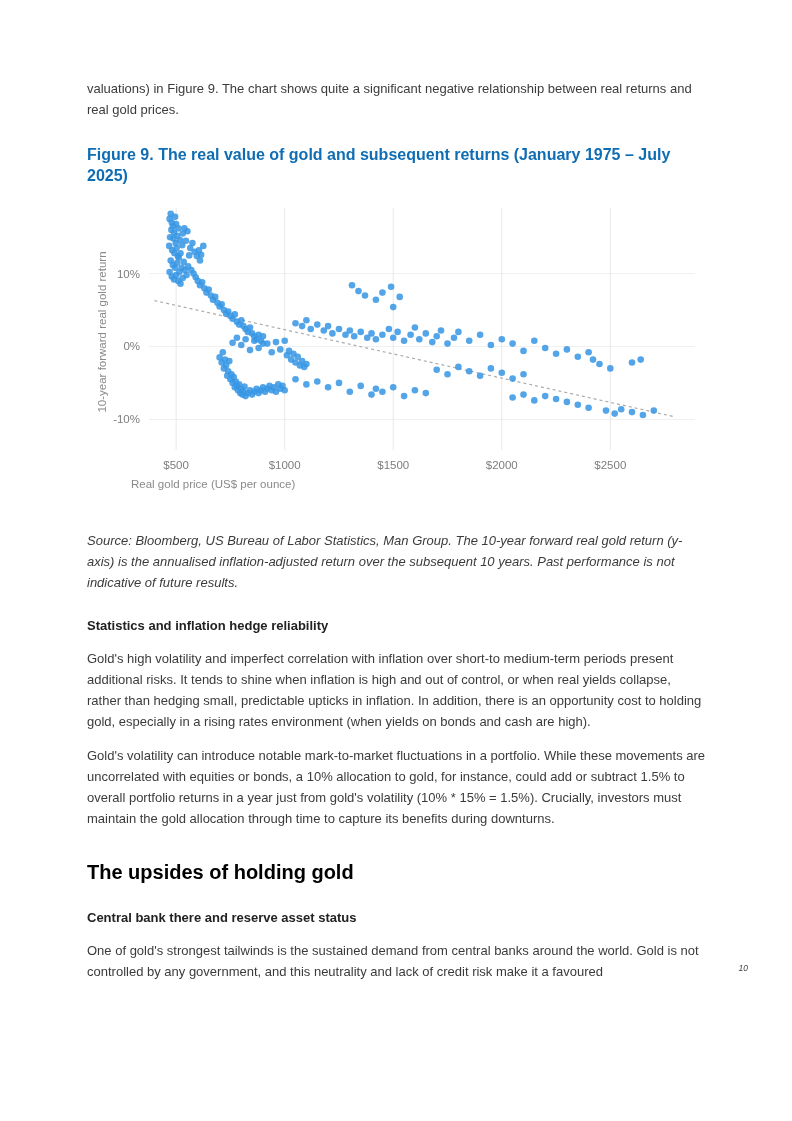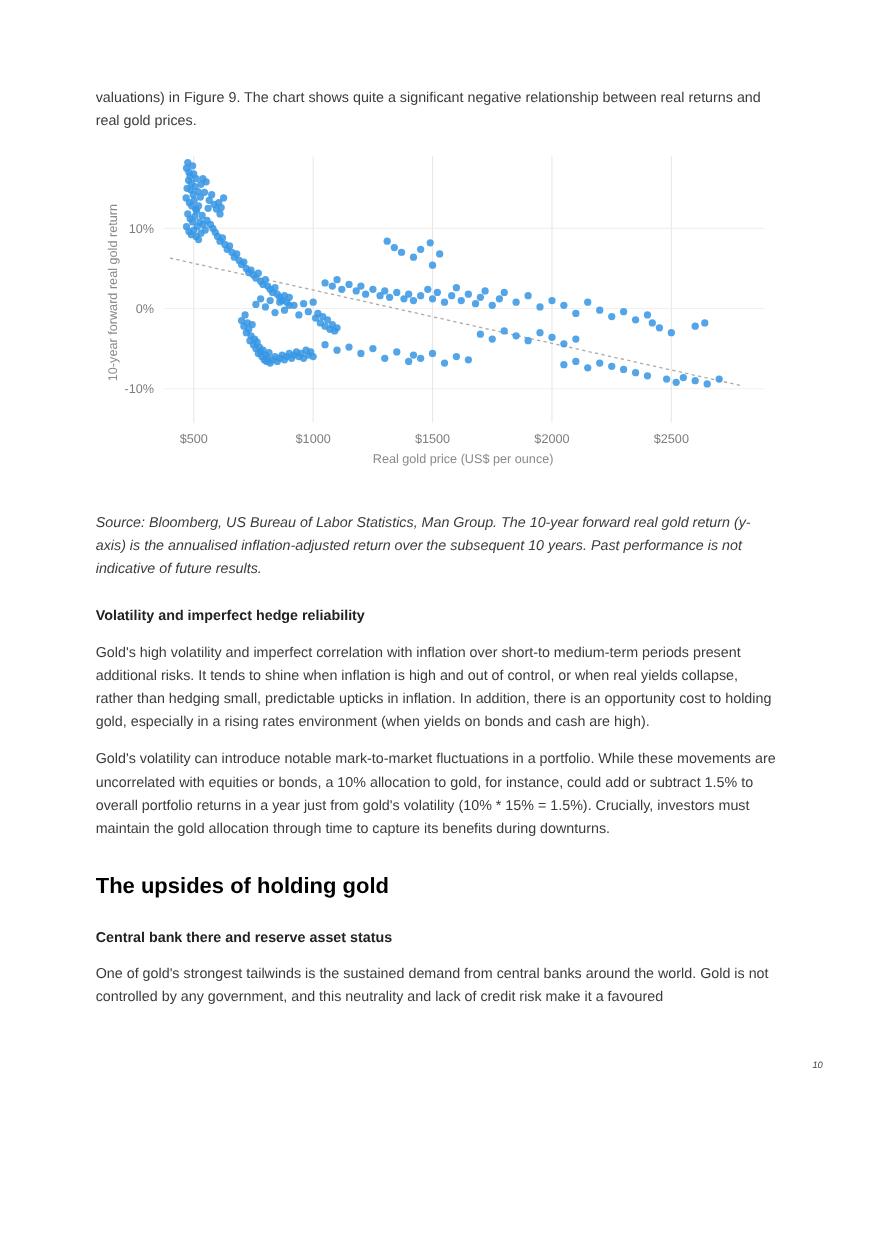--- a/index.html
+++ b/index.html
@@ -11,37 +11,38 @@
   }
   .content { padding: 78px 86px 0 87px; }
   .body-text { font-size: 13px; line-height: 21px; color: #3b3b3b; }
   .figure-title {
     color: #0f6db4; font-size: 16px; font-weight: 700; line-height: 21px;
     margin-top: 24px;
   }
   .chart-wrap { margin-top: 16px; margin-left: 4px; position: relative; }
   .chart-wrap svg { display: block; font-family: "Liberation Sans", "DejaVu Sans", sans-serif; }
   .x-axis-label {
-    width: 620px; padding-left: 40px; text-align: center;
+    width: 620px; padding-left: 40px; 
     font-size: 11.5px; color: #8a8a8a; margin-top: 6px;
   }
   .source-note { font-style: italic; font-size: 13px; line-height: 21px; margin-top: 40px; }
   .subhead { font-weight: 700; font-size: 13px; line-height: 18px; margin-top: 24px; color: #222222; }
   .para { margin-top: 13px; }
   .h2 { color: #000000; font-size: 20px; font-weight: 700; line-height: 26px; margin-top: 30px; }
   .page-num { position: absolute; right: 44px; bottom: 48px; font-size: 8.5px; color: #444444; font-style: italic; }
 </style>
 </head>
 <body>
 
 <div class="page">
   <div class="content">
 
     <p class="body-text">valuations) in Figure 9. The chart shows quite a significant negative relationship between real returns and real gold prices.</p>
 
+    <h3 class="figure-title">Figure 9. The real value of gold and subsequent returns (January 1975 – July 2025)</h3>
 
     <div class="chart-wrap">
       <svg width="620" height="270" viewBox="0 0 620 270">
         <text transform="translate(15,130) rotate(-90)" text-anchor="middle" fill="#8a8a8a" font-size="11.5">10-year forward real gold return</text>
       <line x1="58" x2="604" y1="71.6024096385542" y2="71.6024096385542" stroke="#f0f0f0" stroke-width="1"></line>
           <text x="49" y="75.6024096385542" text-anchor="end" fill="#7d7d7d" font-size="11.5">10%</text>
           <line x1="58" x2="604" y1="144.49397590361443" y2="144.49397590361443" stroke="#f0f0f0" stroke-width="1"></line>
           <text x="49" y="148.49397590361443" text-anchor="end" fill="#7d7d7d" font-size="11.5">0%</text>
           <line x1="58" x2="604" y1="217.38554216867468" y2="217.38554216867468" stroke="#f0f0f0" stroke-width="1"></line>
           <text x="49" y="221.38554216867468" text-anchor="end" fill="#7d7d7d" font-size="11.5">-10%</text>
@@ -299,21 +300,21 @@
           <circle cx="541.0" cy="160.5" r="3.3" fill="#3796E4" fill-opacity="0.86"></circle>
           <circle cx="549.7" cy="157.6" r="3.3" fill="#3796E4" fill-opacity="0.86"></circle>
           <circle cx="551.9" cy="213.0" r="3.3" fill="#3796E4" fill-opacity="0.86"></circle>
           <circle cx="562.8" cy="208.6" r="3.3" fill="#3796E4" fill-opacity="0.86"></circle>
         </svg>
       <div class="x-axis-label">Real gold price (US$ per ounce)</div>
     </div>
 
     <p class="source-note">Source: Bloomberg, US Bureau of Labor Statistics, Man Group. The 10-year forward real gold return (y-axis) is the annualised inflation-adjusted return over the subsequent 10 years. Past performance is not indicative of future results.</p>
 
-    <h4 class="subhead">Volatility and imperfect hedge reliability</h4>
+    <h4 class="subhead">Statistics and inflation hedge reliability</h4>
     <p class="body-text para">Gold's high volatility and imperfect correlation with inflation over short-to medium-term periods present additional risks. It tends to shine when inflation is high and out of control, or when real yields collapse, rather than hedging small, predictable upticks in inflation. In addition, there is an opportunity cost to holding gold, especially in a rising rates environment (when yields on bonds and cash are high).</p>
     <p class="body-text para">Gold's volatility can introduce notable mark-to-market fluctuations in a portfolio. While these movements are uncorrelated with equities or bonds, a 10% allocation to gold, for instance, could add or subtract 1.5% to overall portfolio returns in a year just from gold's volatility (10% * 15% = 1.5%). Crucially, investors must maintain the gold allocation through time to capture its benefits during downturns.</p>
 
     <h2 class="h2">The upsides of holding gold</h2>
     <h4 class="subhead">Central bank there and reserve asset status</h4>
     <p class="body-text para">One of gold's strongest tailwinds is the sustained demand from central banks around the world. Gold is not controlled by any government, and this neutrality and lack of credit risk make it a favoured</p>
 
   </div>
 
   <div class="page-num">10</div>

